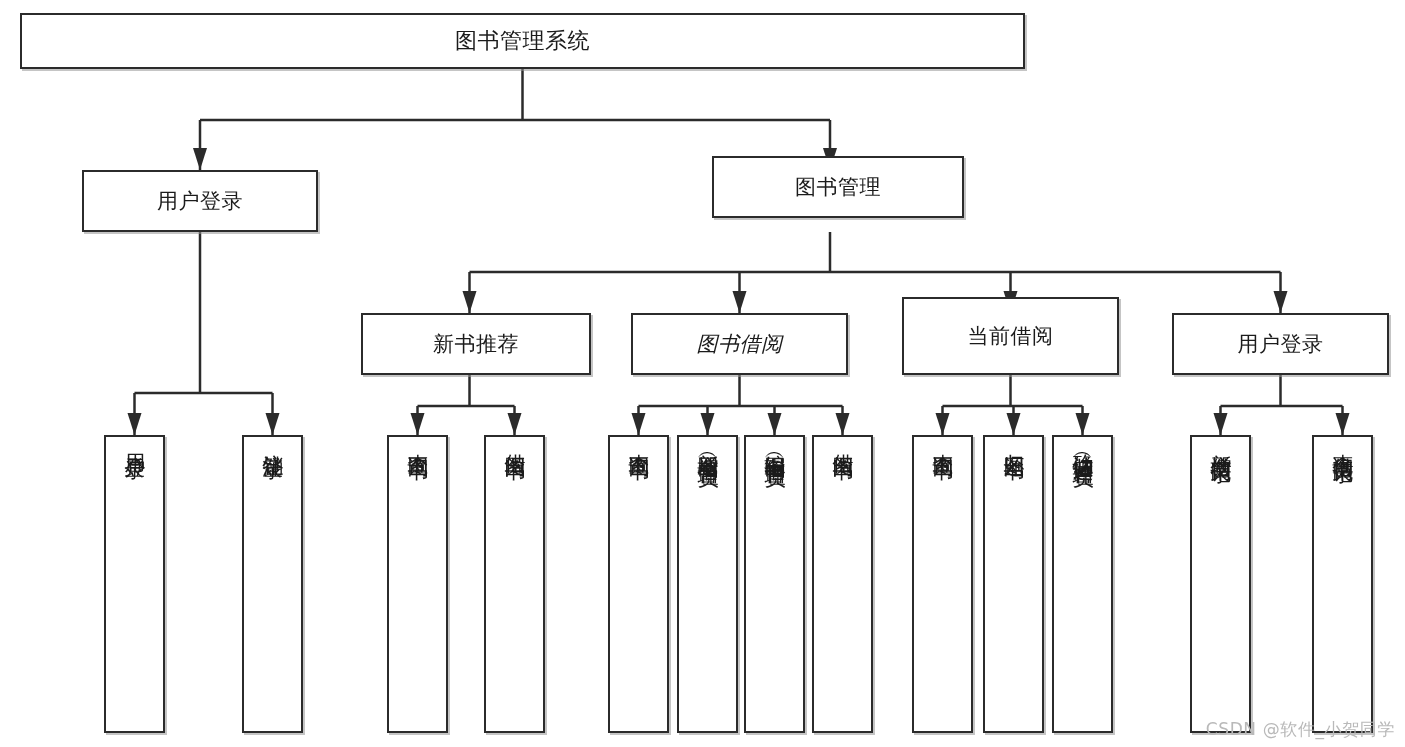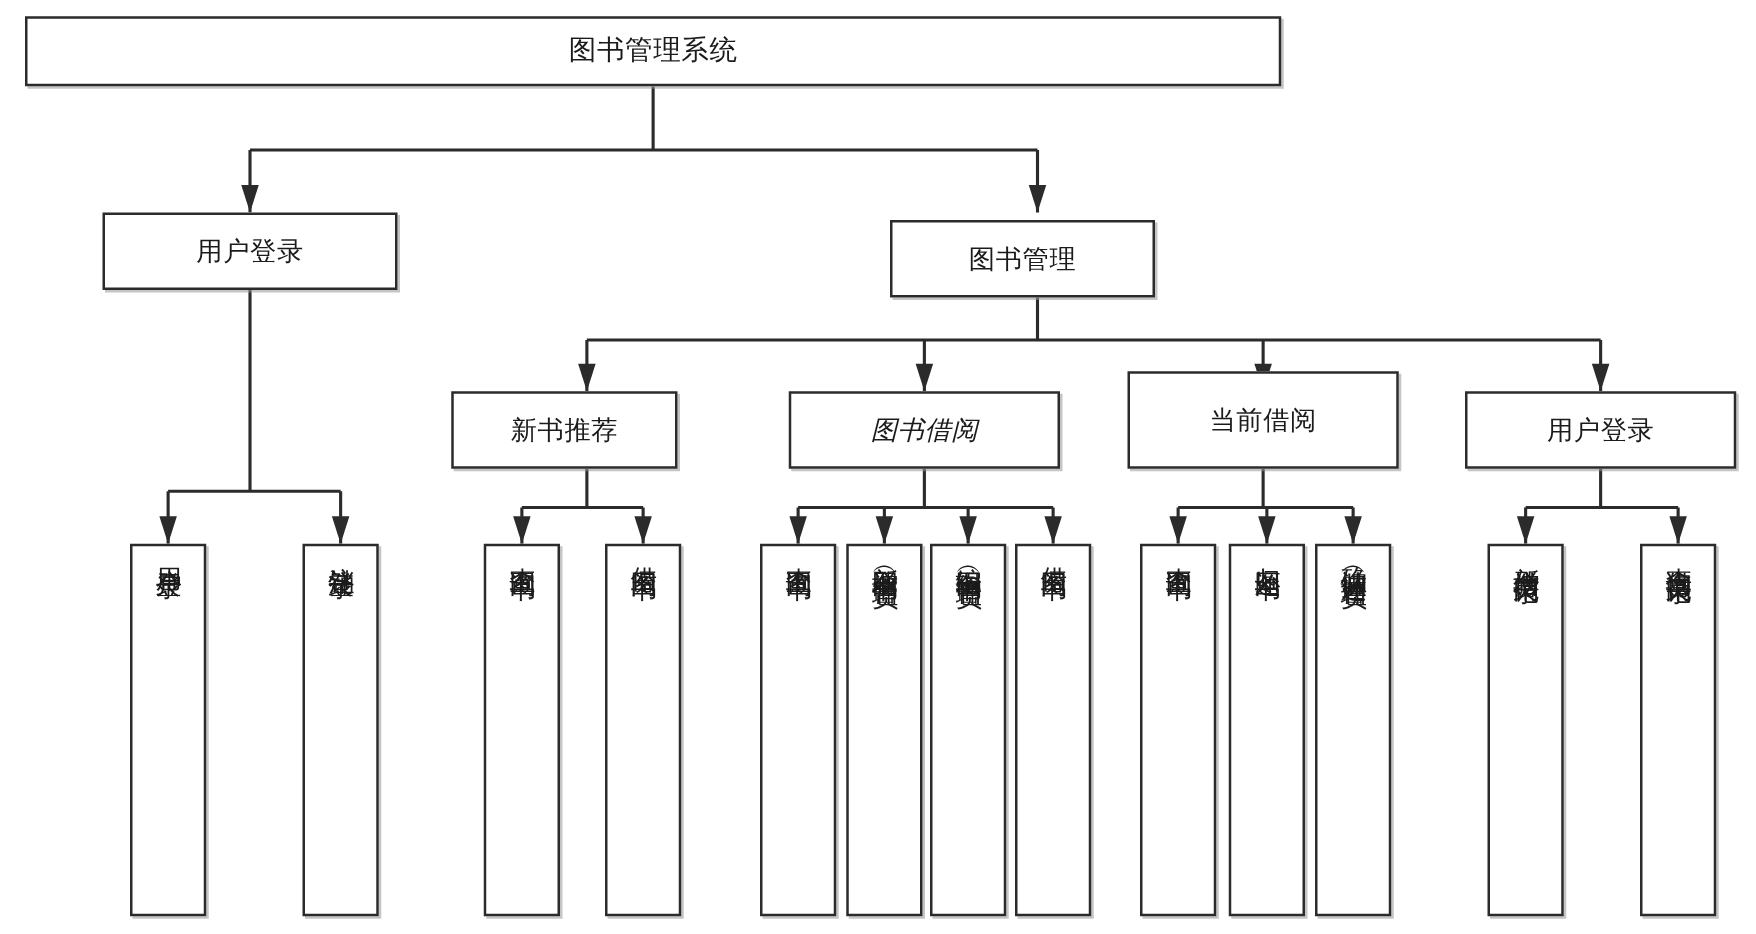--- a/index.html
+++ b/index.html
@@ -137,24 +137,24 @@
       <line x1="1342.5" y1="406" x2="1342.5" y2="435" stroke="#2b2b2b" stroke-width="2.5"></line>
       <path d="M 1335.5 413 L 1349.5 413 L 1342.5 435 Z" fill="#2b2b2b"></path>
     </svg>
   <div id="nodes">
       <div class="node h root" style="left: 20px; top: 13px; width: 1005px; height: 56px;">
         <span class="label">图书管理系统</span>
       </div>
       <div class="node h" style="left: 82px; top: 170px; width: 236px; height: 62px;">
         <span class="label">用户登录</span>
       </div>
-      <div class="node h" style="left: 712px; top: 176px; width: 212px; height: 62px;">
+      <div class="node h" style="left: 712px; top: 156px; width: 252px; height: 62px;">
         <span class="label">图书管理</span>
       </div>
-      <div class="node h" style="left: 361px; top: 313px; width: 181px; height: 62px;">
+      <div class="node h" style="left: 361px; top: 313px; width: 230px; height: 62px;">
         <span class="label">新书推荐</span>
       </div>
       <div class="node h" style="left: 631px; top: 313px; width: 217px; height: 62px; font-style: italic;">
         <span class="label">图书借阅</span>
       </div>
       <div class="node h" style="left: 902px; top: 297px; width: 217px; height: 78px;">
         <span class="label">当前借阅</span>
       </div>
       <div class="node h" style="left: 1172px; top: 313px; width: 217px; height: 62px;">
         <span class="label">用户登录</span>
@@ -192,13 +192,14 @@
       <div class="node v" style="left: 1052px; top: 435px; width: 61px; height: 298px;">
         <span class="label">确认归还（管理员）</span>
       </div>
       <div class="node v" style="left: 1190px; top: 435px; width: 61px; height: 298px;">
         <span class="label">新增借阅记录</span>
       </div>
       <div class="node v" style="left: 1312px; top: 435px; width: 61px; height: 298px;">
         <span class="label">查询借阅记录</span>
       </div>
     </div>
+  <div class="watermark">CSDN @软件_小贺同学</div>
 </div>
 
 </body></html>

